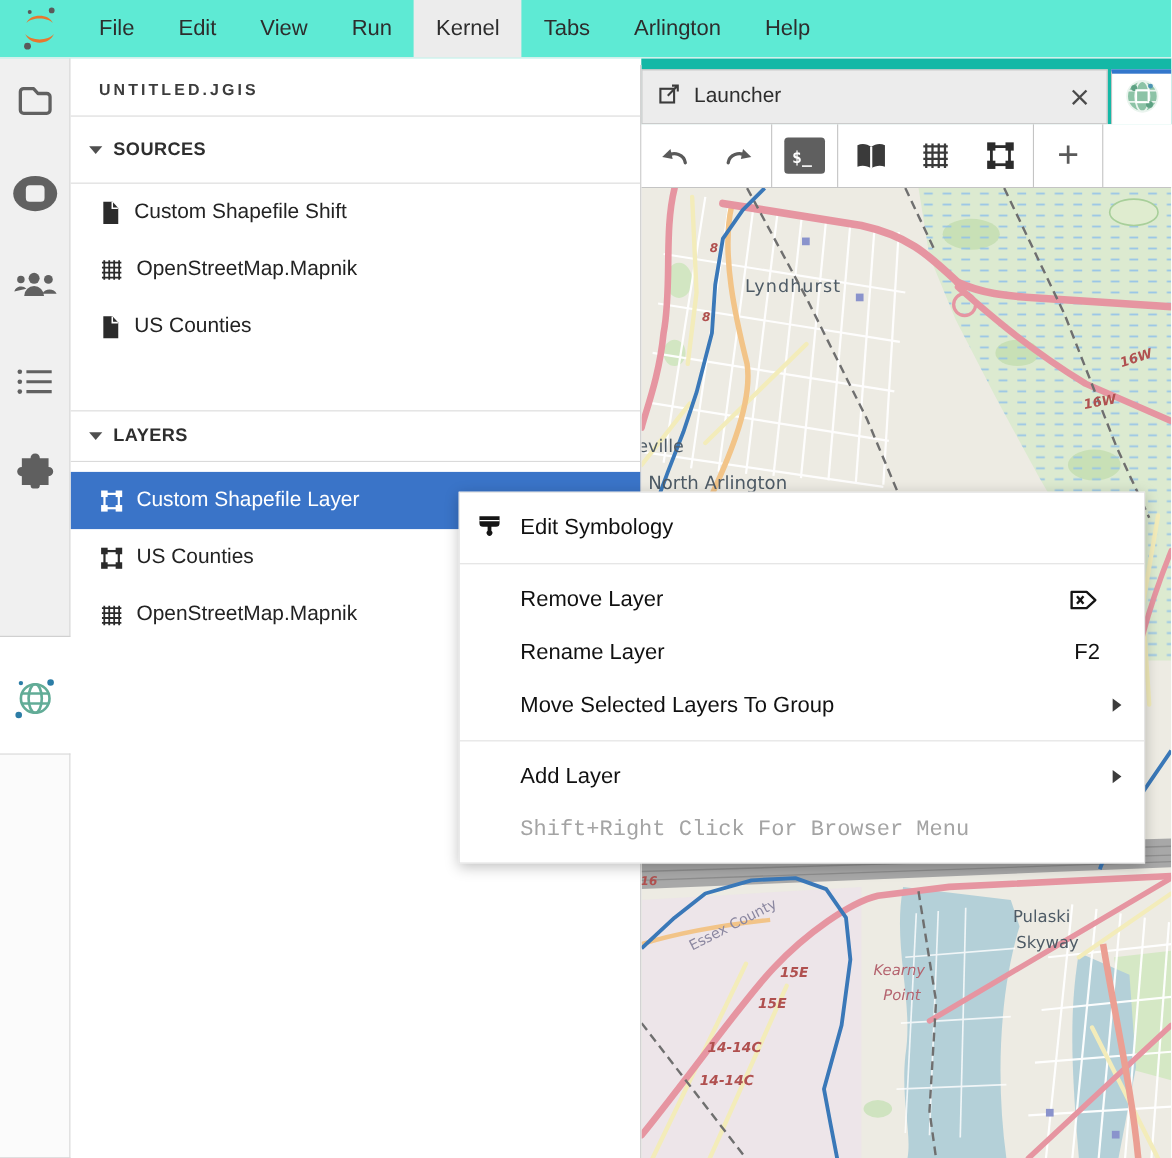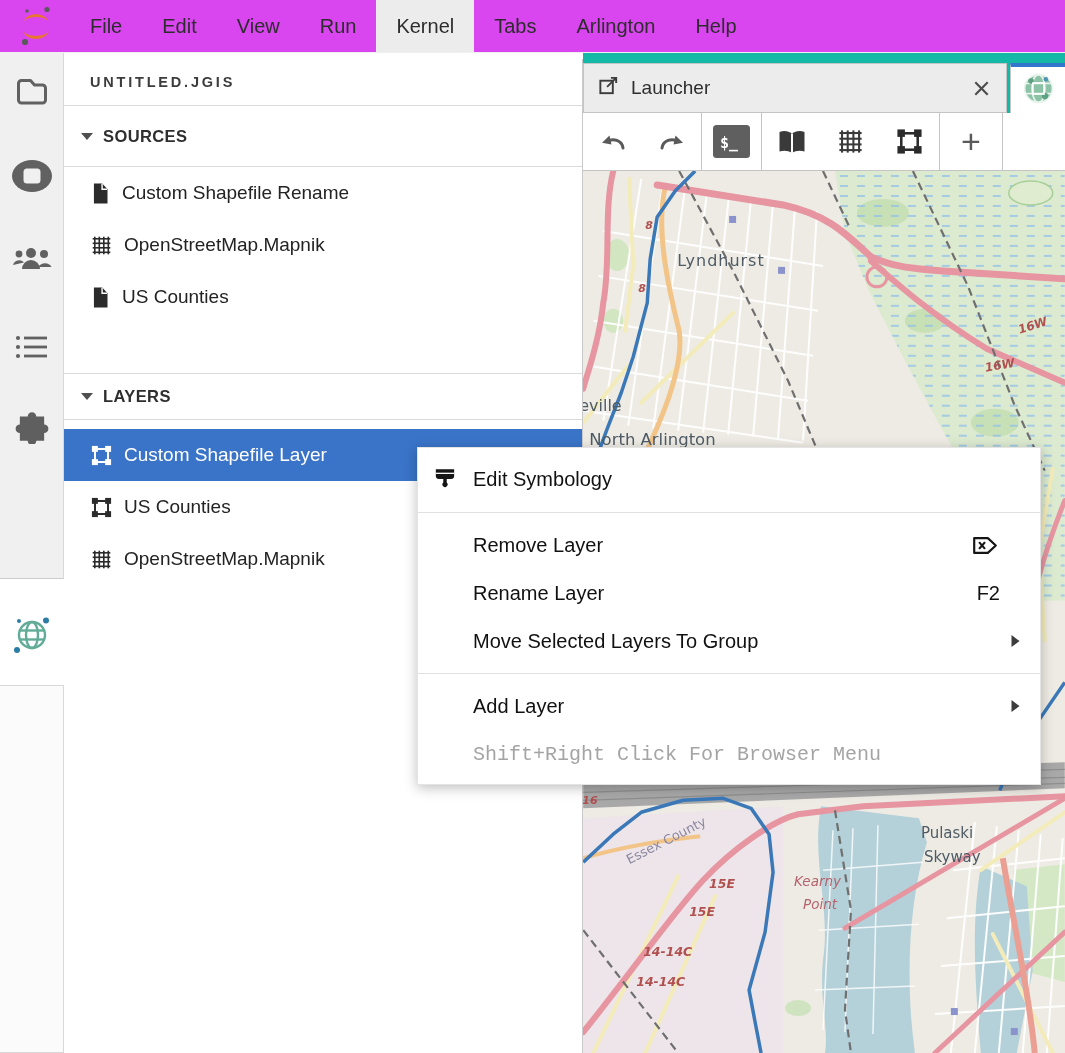--- a/index.html
+++ b/index.html
@@ -1,21 +1,21 @@
 <!DOCTYPE html>
 <html><head>
 <meta charset="utf-8">
 <style>
   * { margin:0; padding:0; box-sizing:border-box; }
   html,body { width:1065px; height:1053px; overflow:hidden; background:#fff;
               font-family:"Liberation Sans", sans-serif; }
   #app { position:relative; width:1065px; height:1053px; background:#fff; overflow:hidden; }
 
   
-  .menubar { position:absolute; left:0; top:0; width:1065px; height:53px; background:#d946ef;
+  .menubar { position:absolute; left:0; top:0; width:1065px; height:53px; background:#5eead4;
              display:flex; align-items:stretch; z-index:30; border-bottom:1px solid #f0f0f0; }
   .logo { display:flex; align-items:center; padding:0 14px 0 16px; }
   .menu-item { display:flex; align-items:center; padding:0 20px; font-size:20px; color:#2d2d2d; cursor:default; }
   .menu-item.active { background:#ececec; }
 
   
   .activity-bar { position:absolute; left:0; top:53px; width:64px; height:1000px; background:#fff; z-index:10; }
   .ab-top { position:absolute; left:0; top:0; width:64px; height:526px; background:#f0f0f0;
             border-right:1px solid #d8d8d8; border-bottom:1px solid #cccccc; }
   .ab-bottom { position:absolute; left:0; top:632px; width:64px; height:368px; background:#fbfbfb;
@@ -169,21 +169,21 @@
     </div>
 
     <div class="rows">
       <div class="row">
         <span class="ric">
           <svg width="21" height="23" viewBox="0 0 24 26">
               <path fill="currentColor" d="M4.5 1.5 H14 L20 8 V24.5 H4.5 Z"></path>
               <path d="M13.8 1.8 V8.2 H19.6" stroke="#fff" stroke-width="1.6" fill="none"></path>
             </svg>
         </span>
-        <span>Custom Shapefile Rename</span>
+        <span>Custom Shapefile Shift</span>
       </div>
       <div class="row">
         <span class="ric">
           <svg width="23" height="23" viewBox="0 0 24 24">
               <g stroke="currentColor" stroke-width="1.7" fill="none">
             <line x1="5" y1="2.8" x2="5" y2="21.2"></line>
                 <line x1="9.7" y1="2.8" x2="9.7" y2="21.2"></line>
                 <line x1="14.4" y1="2.8" x2="14.4" y2="21.2"></line>
                 <line x1="19.1" y1="2.8" x2="19.1" y2="21.2"></line>
             <line x1="2.8" y1="5" x2="21.2" y2="5"></line>

